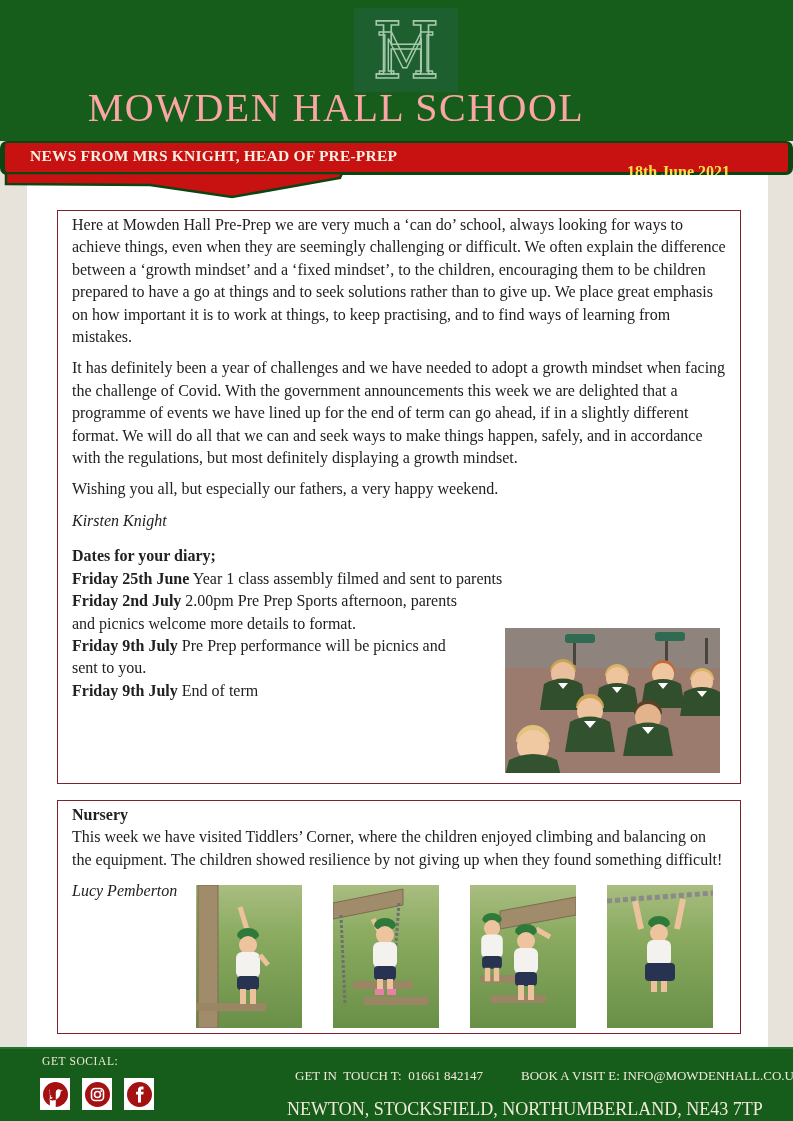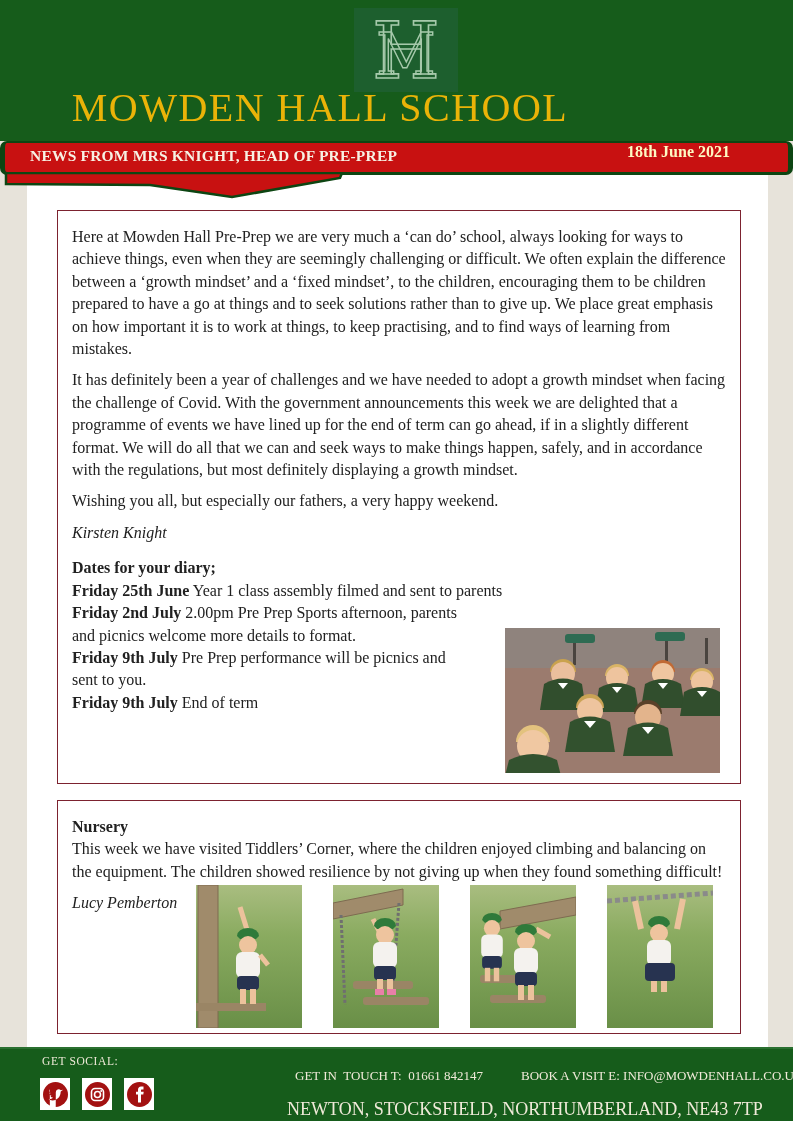--- a/index.html
+++ b/index.html
@@ -11,54 +11,54 @@
   }
   
   .header{
     position:absolute;left:0;top:0;width:793px;height:141px;
     background:#165c1b;
   }
   .logo{
     position:absolute;left:354px;top:8px;width:104px;height:84px;
   }
   .school-title{
-    position:absolute;left:0;top:84px;width:640px;
+    position:absolute;left:16px;top:84px;width:640px;
     text-align:center;
     font-size:40px;letter-spacing:1.5px;
-    color:#eab308;
+    color:#fca5a5;
     font-family:"Liberation Serif", serif;
     white-space:nowrap;
   }
   
   .banner{
     position:absolute;left:0;top:141px;width:793px;height:34px;
     background:#c81111;box-sizing:border-box;
     border-top:2px solid #0d4512;border-bottom:3px solid #0d4512;
     border-left:5px solid #0d4512;border-right:5px solid #0d4512;border-radius:7px;
   }
   .banner-title{
     position:absolute;left:25px;top:4px;
     font-weight:bold;font-size:15.5px;letter-spacing:.2px;
     color:#f7f1e4;white-space:nowrap;
   }
   .banner-date{
-    position:absolute;right:58px;top:0;
-    font-weight:bold;font-size:16px;color:#fef9c3;white-space:nowrap;
+    position:absolute;right:58px;top:20px;
+    font-weight:bold;font-size:16px;color:#fde047;white-space:nowrap;
   }
   .ribbon{position:absolute;left:4px;top:173px;width:340px;height:27px;z-index:3;}
   
   .sheet{
     position:absolute;left:27px;top:175px;width:741px;height:872px;
     background:#ffffff;
   }
   .content-box{
     position:absolute;left:30px;width:684px;
     border:1px solid #7c222f;box-sizing:border-box;
     background:#fff;
-    padding:15px 14px;
+    padding:3px 14px;
     font-size:16px;line-height:22.4px;
   }
   .box-head{top:35px;height:574px;}
   .box-nursery{top:625px;height:234px;}
   .content-box p{margin:0 0 9px 0;}
   .sig{font-style:italic;}
   .dates{margin-top:13px;}
   .date-line b{font-weight:bold;}
   .photo-main{
     position:absolute;right:20px;bottom:10px;width:215px;height:145px;

